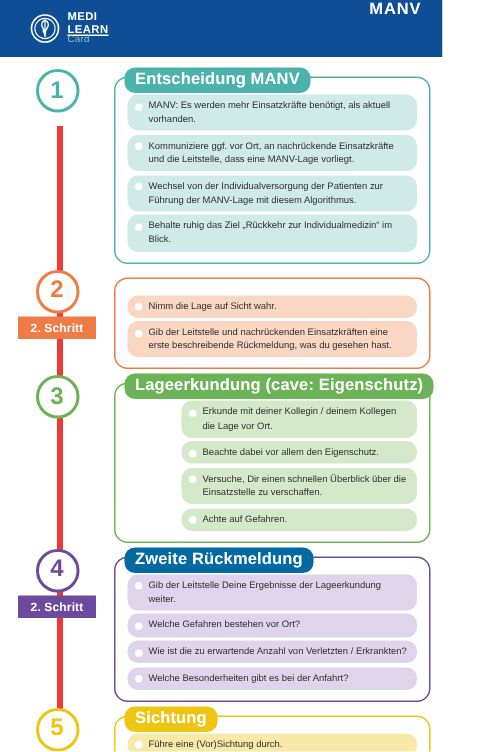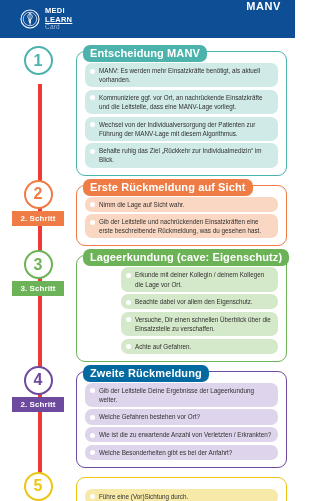--- a/index.html
+++ b/index.html
@@ -260,36 +260,34 @@
           </div>
         </div>
       </div>
       <div class="step c-orange">
         <div class="rail">
           <div class="step-circle">2</div>
           <div class="step-label">2. Schritt</div>
         </div>
         <div class="card-wrap">
           <div class="card">
-            <div class="card-title">Erste Rückmeldung auf Sicht</div>
             <div class="bullet">
               <span class="dot"></span>
               <span class="bullet-text">Nimm die Lage auf Sicht wahr.</span>
             </div>
             <div class="bullet">
               <span class="dot"></span>
               <span class="bullet-text">Gib der Leitstelle und nachrückenden Einsatzkräften eine erste beschreibende Rückmeldung, was du gesehen hast.</span>
             </div>
           </div>
         </div>
       </div>
       <div class="step c-green">
         <div class="rail">
           <div class="step-circle">3</div>
-          <div class="step-label">3. Schritt</div>
         </div>
         <div class="card-wrap">
           <div class="card">
             <div class="card-title">Lageerkundung (cave: Eigenschutz)</div>
             <div class="bullet">
               <span class="dot"></span>
               <span class="bullet-text">Erkunde mit deiner Kollegin / deinem Kollegen die Lage vor Ort.</span>
             </div>
             <div class="bullet">
               <span class="dot"></span>
@@ -332,20 +330,21 @@
             </div>
           </div>
         </div>
       </div>
       <div class="step c-yellow">
         <div class="rail">
           <div class="step-circle">5</div>
         </div>
         <div class="card-wrap">
           <div class="card">
+            <div class="card-title">Sichtung</div>
             <div class="bullet">
               <span class="dot"></span>
               <span class="bullet-text">Führe eine (Vor)Sichtung durch.</span>
             </div>
           </div>
         </div>
       </div>
     </div>
 </div>
 

